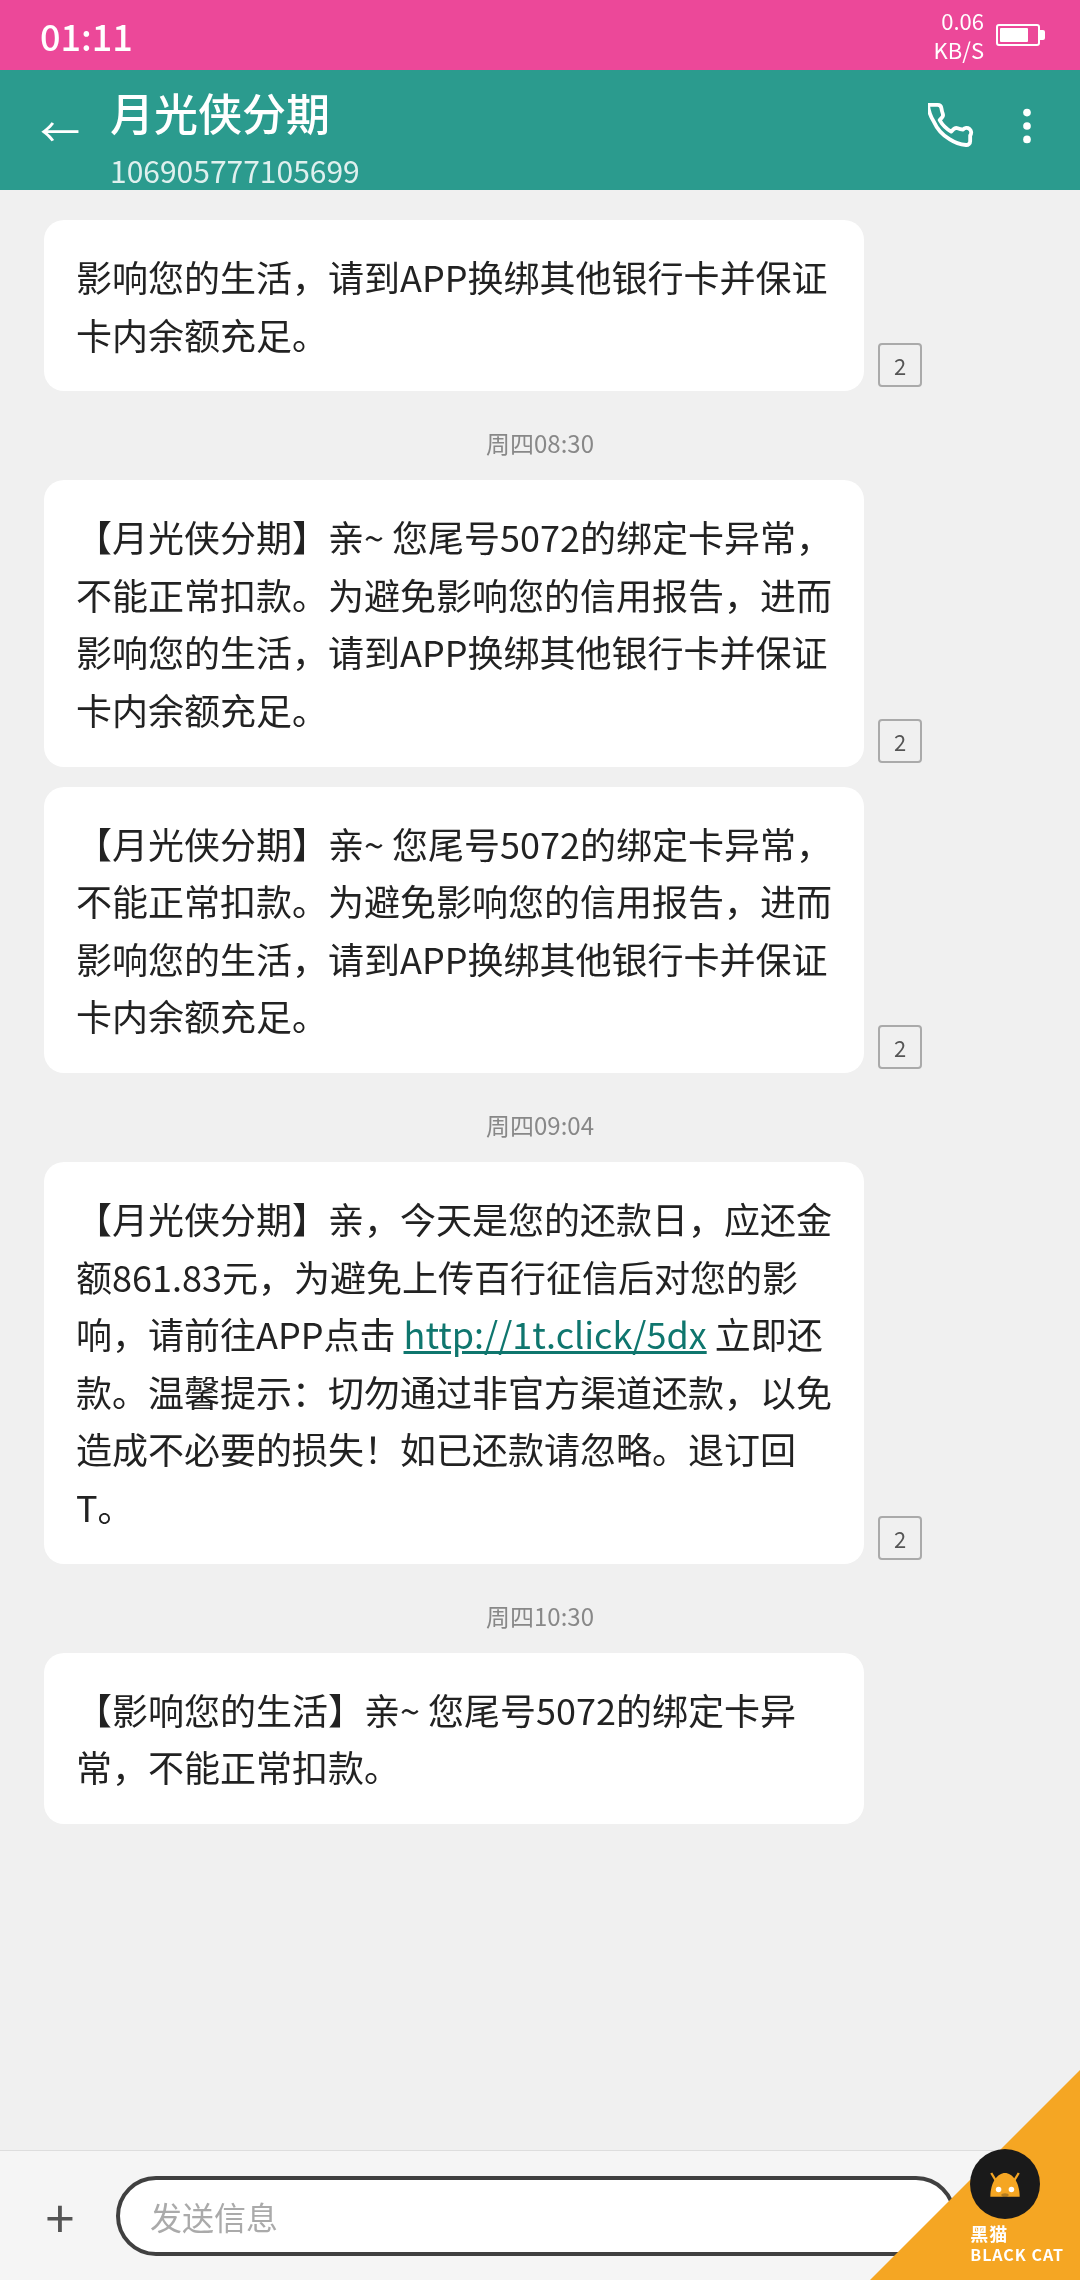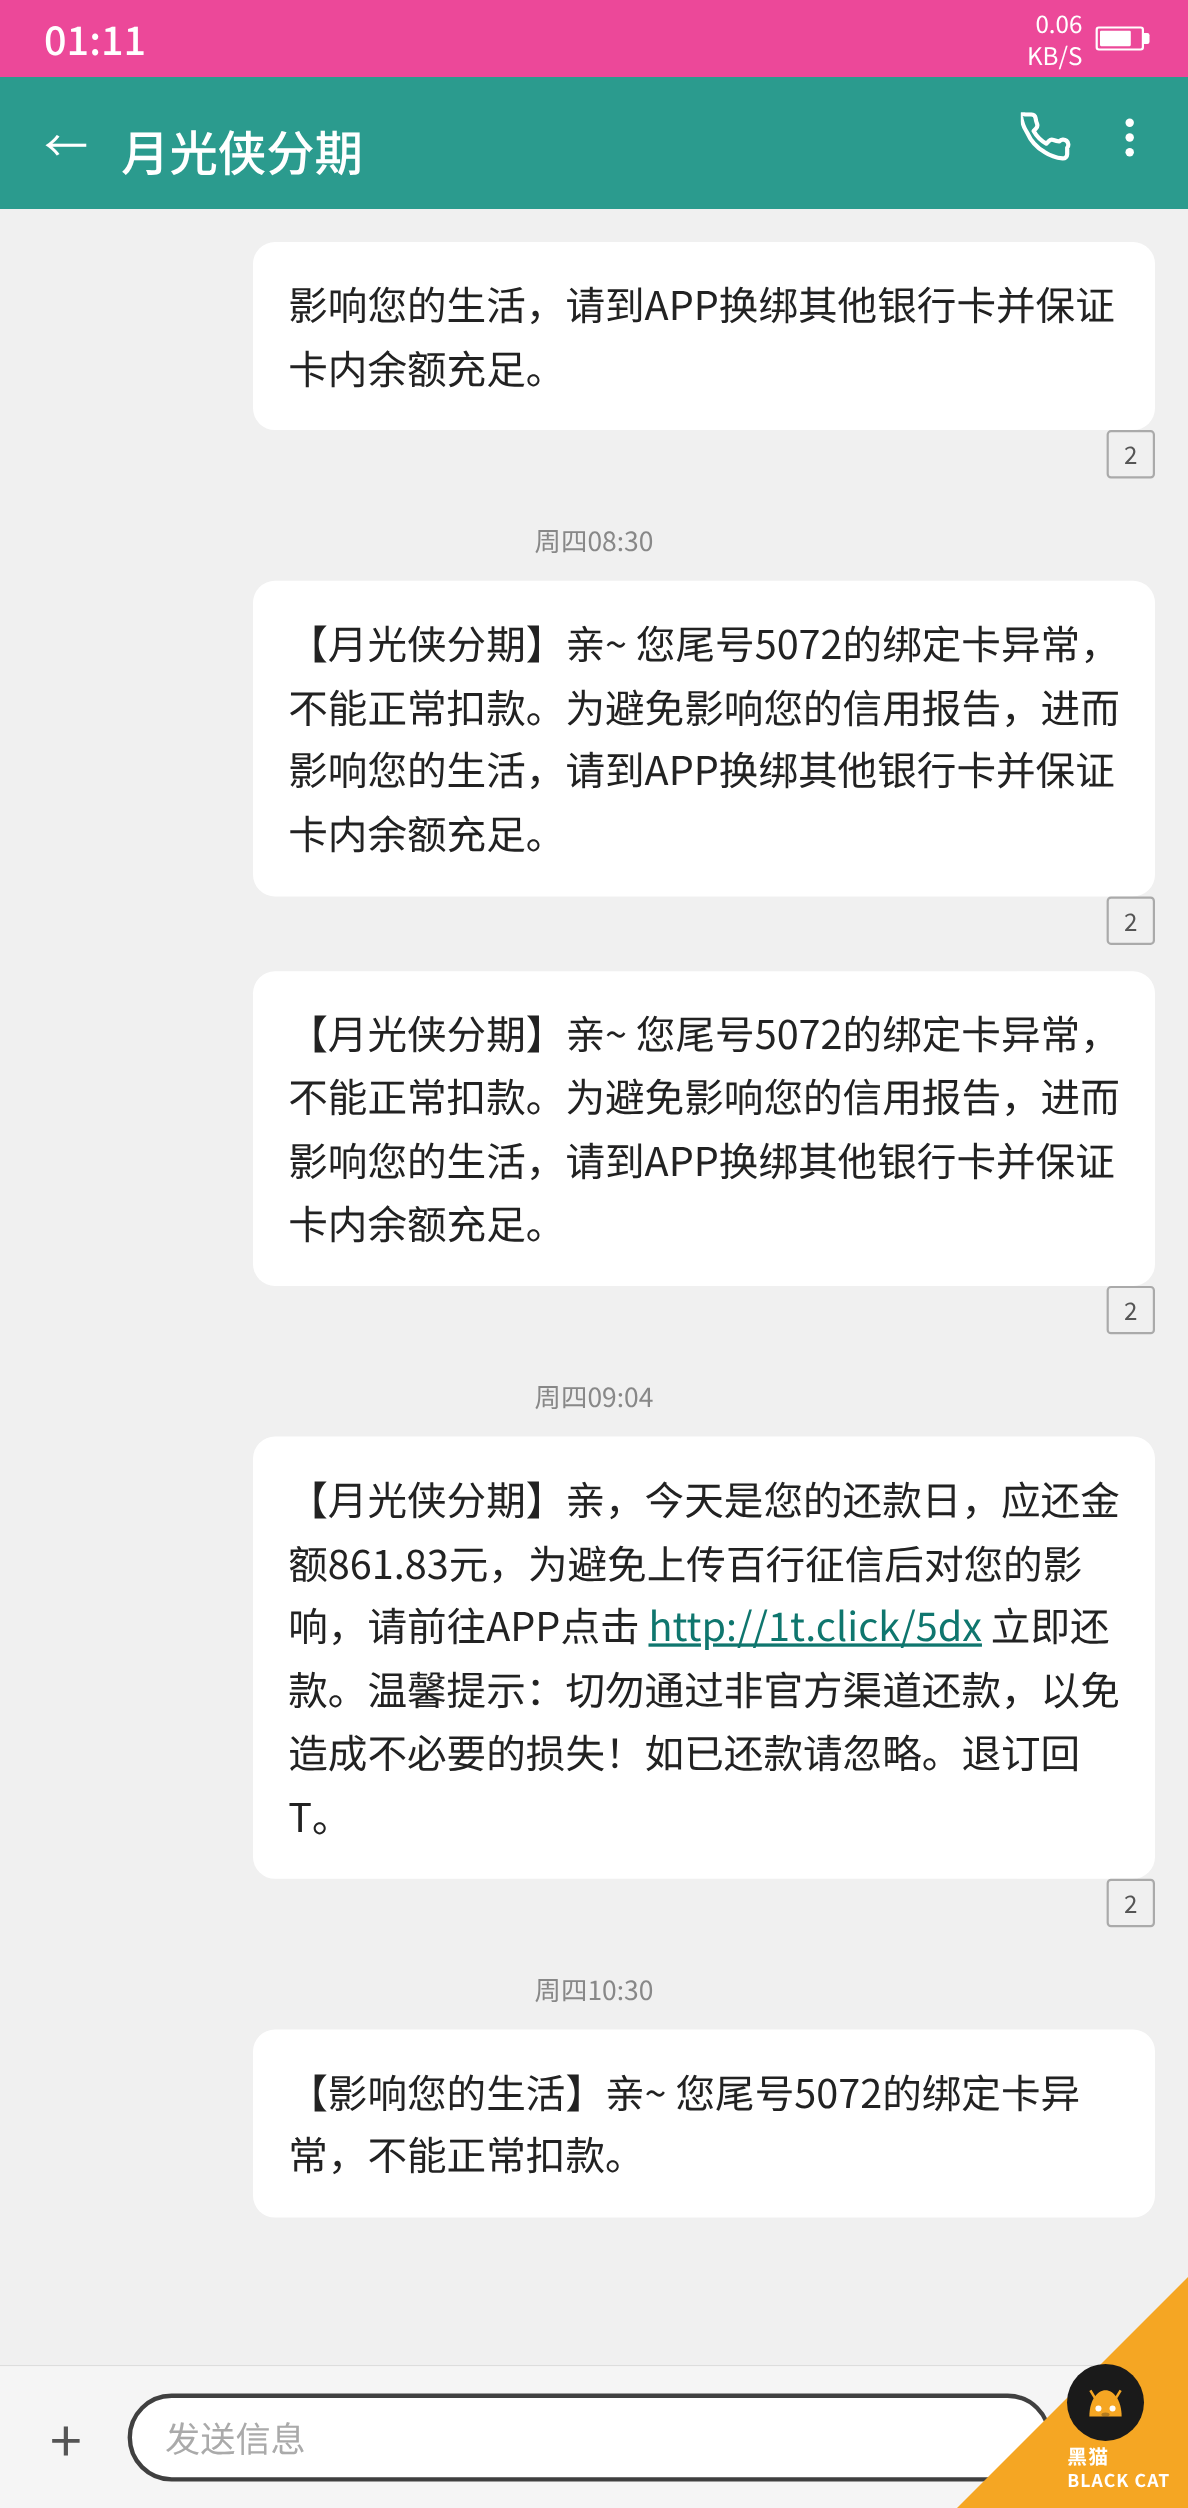--- a/index.html
+++ b/index.html
@@ -117,21 +117,21 @@
     }
 
     
     .message-wrapper {
       display: flex;
       align-items: flex-end;
       padding: 10px 30px;
       position: relative;
     }
     .message-wrapper.received {
-      flex-direction: column;
+      flex-direction: row;
       padding-left: 44px;
     }
 
     .bubble {
       background: white;
       border-radius: 20px;
       padding: 28px 32px;
       max-width: 820px;
       font-size: 36px;
       line-height: 1.6;
@@ -288,20 +288,21 @@
     <div class="battery-icon">
       <div class="battery-fill"></div>
     </div>
   </div>
 </div>
 
 <div class="header">
   <div class="back-btn">←</div>
   <div class="header-info">
     <div class="header-name">月光侠分期</div>
+    <div class="header-number">106905777105699</div>
   </div>
   <div class="header-actions">
     <div class="header-icon">
       <svg width="46" height="46" viewBox="0 0 24 24" fill="none" stroke="white" stroke-width="2" stroke-linecap="round" stroke-linejoin="round">
         <path d="M22 16.92v3a2 2 0 01-2.18 2 19.79 19.79 0 01-8.63-3.07A19.5 19.5 0 013.07 9.81a19.79 19.79 0 01-3.07-8.67A2 2 0 012 1h3a2 2 0 012 1.72c.127.96.361 1.903.7 2.81a2 2 0 01-.45 2.11L6.09 8.91a16 16 0 006 6l1.27-1.27a2 2 0 012.11-.45c.907.339 1.85.573 2.81.7A2 2 0 0122 16.92z"></path>
       </svg>
     </div>
     <div class="header-icon">
       <svg width="46" height="46" viewBox="0 0 24 24" fill="white">
         <circle cx="12" cy="5" r="2"></circle>

